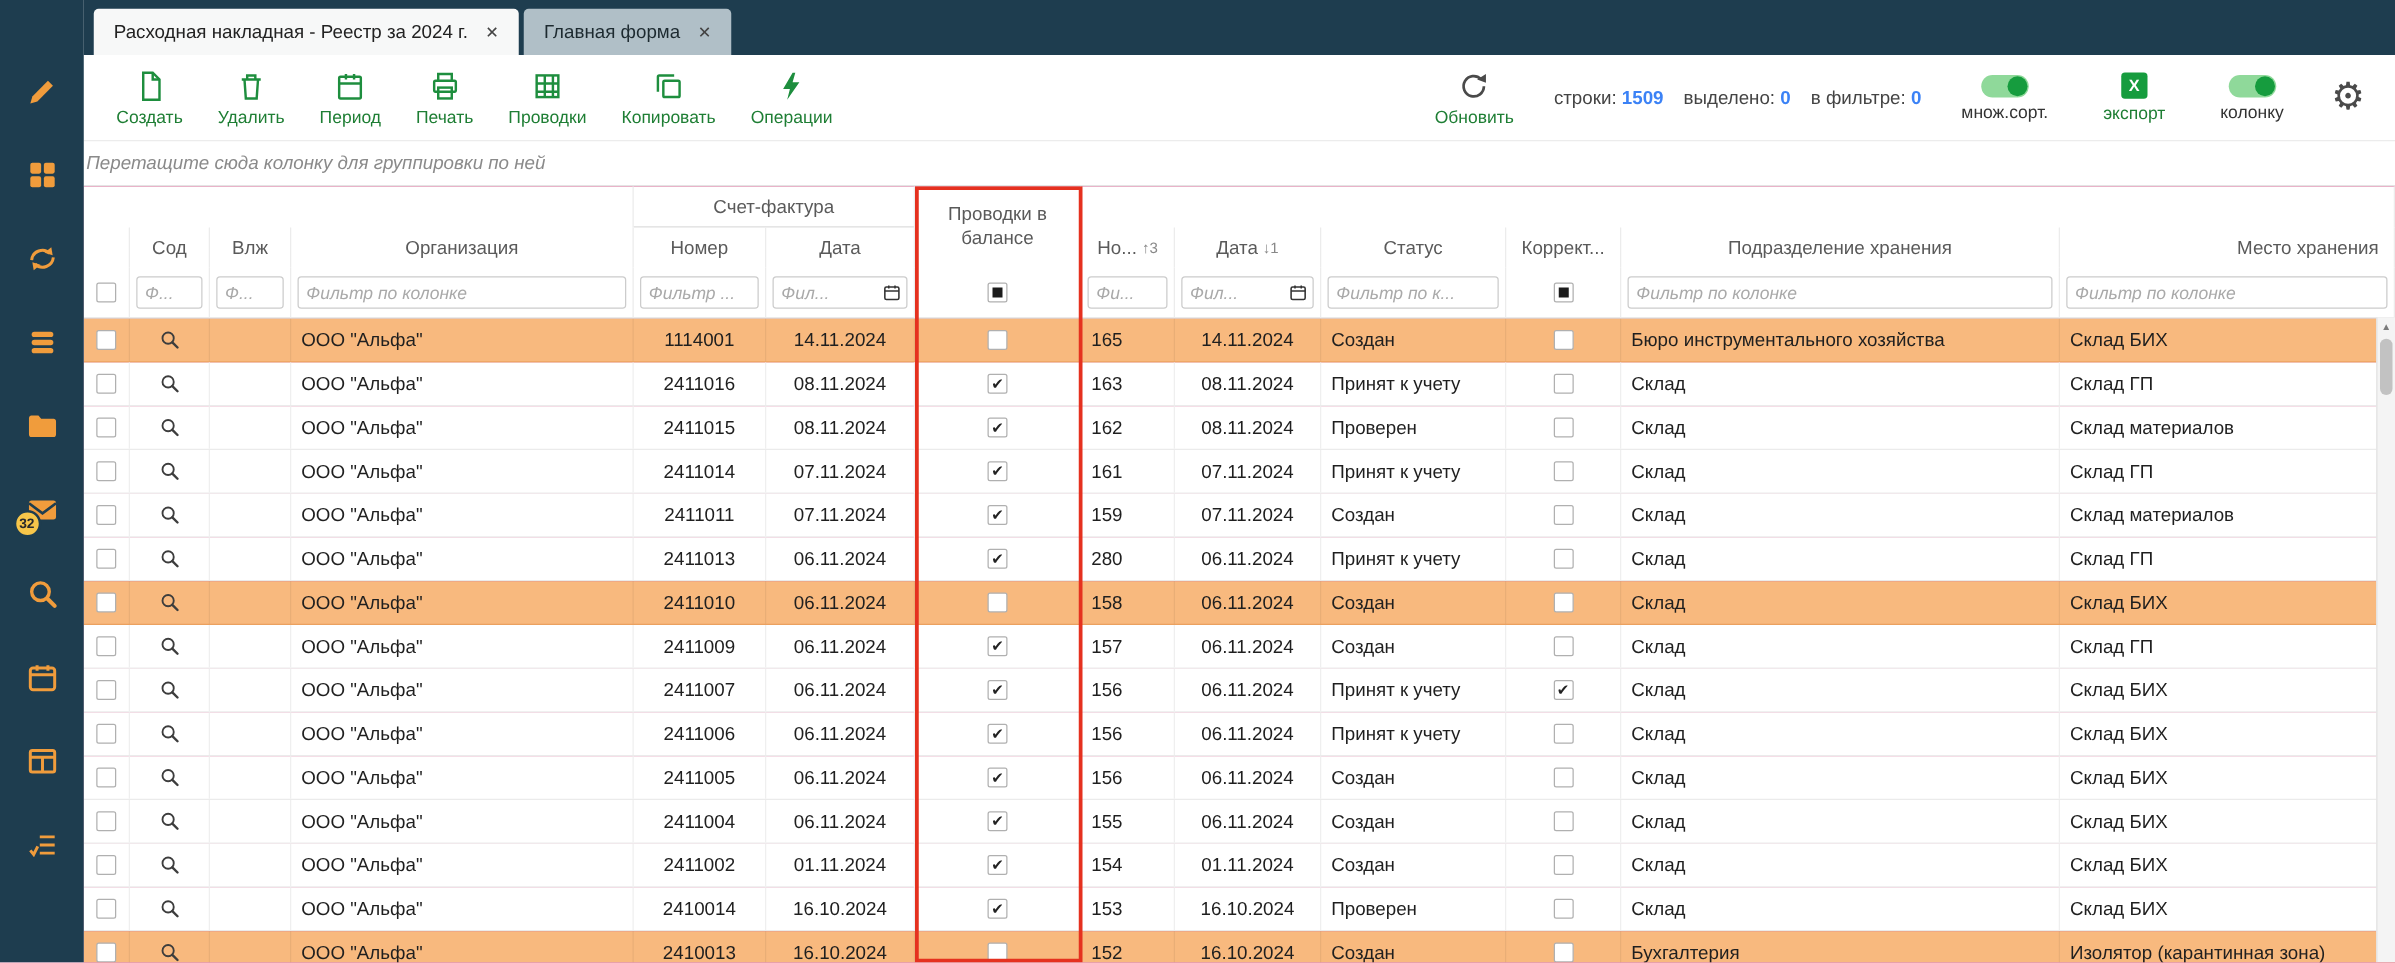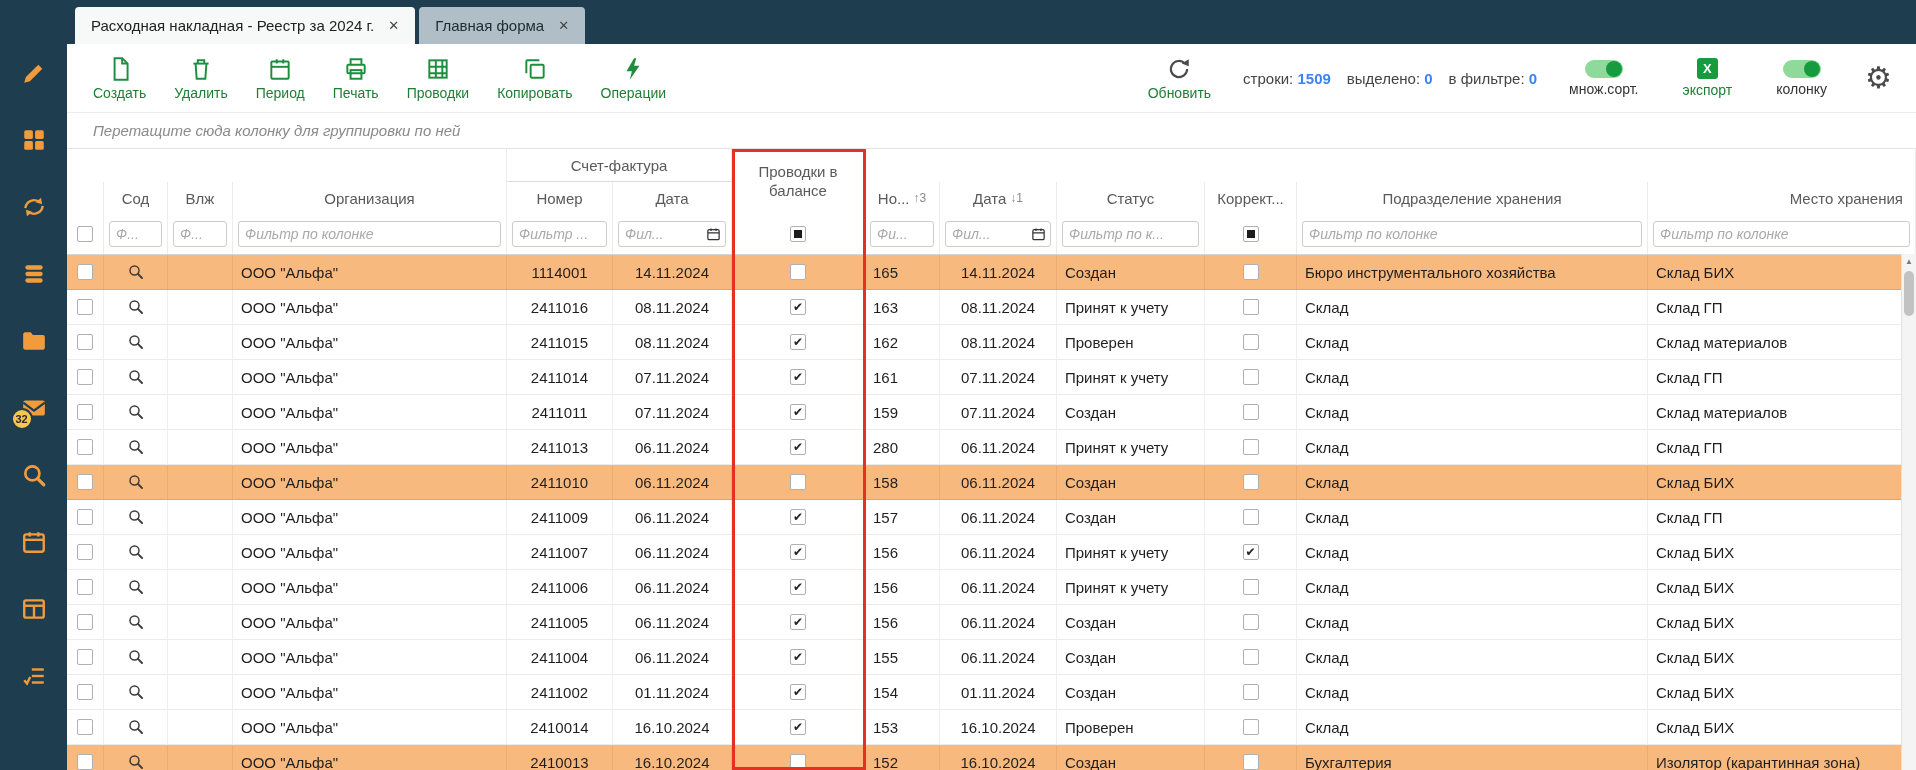--- a/index.html
+++ b/index.html
@@ -40,21 +40,21 @@
   .stats b { color: #3b82f6; }
   .toggle-pill { width: 38px; height: 18px; border-radius: 9px; background: #8fd99a; position: relative; }
   .toggle-pill::after { content: ""; position: absolute; right: 1px; top: 1px; width: 16px;
     height: 16px; border-radius: 50%; background: #169c3e; }
   .excel { width: 21px; height: 21px; background: #169c3e; border-radius: 3px; color: #fff;
     font-weight: bold; font-size: 13px; display: flex; align-items: center; justify-content: center; }
   .gear { font-size: 30px; color: #4a4a4a; cursor: pointer; line-height: 1; padding: 0 6px; }
 
   
   .groupbar { height: 37px; background: #fff; border-top: 1px solid #ececec;
-    border-bottom: 1px solid #e4e4e4; display: flex; align-items: center; padding-left: 26px;
+    border-bottom: 1px solid #e4e4e4; display: flex; align-items: center; padding-left: 2px;
     font-size: 15px; font-style: italic; color: #8a8a8a; flex: none; }
 
   
   :root { --cols: 37px 64px 65px 274px 106px 119px 133px 75px 117px 148px 92px 351px minmax(120px, 1fr); }
   .grid-wrap { position: relative; flex: 1; background: #be185d; overflow: hidden; min-height: 0; }
 
   .thead { display: grid; grid-template-columns: var(--cols); grid-template-rows: 33px 32px 40px;
     border-bottom: 1px solid #d5d5d5; background: #fff; }
   .hcell, .gcell { display: flex; align-items: center; justify-content: center; font-size: 15px;
     color: #5a5a5a; border-right: 1px solid #ececec; overflow: hidden; white-space: nowrap; }

